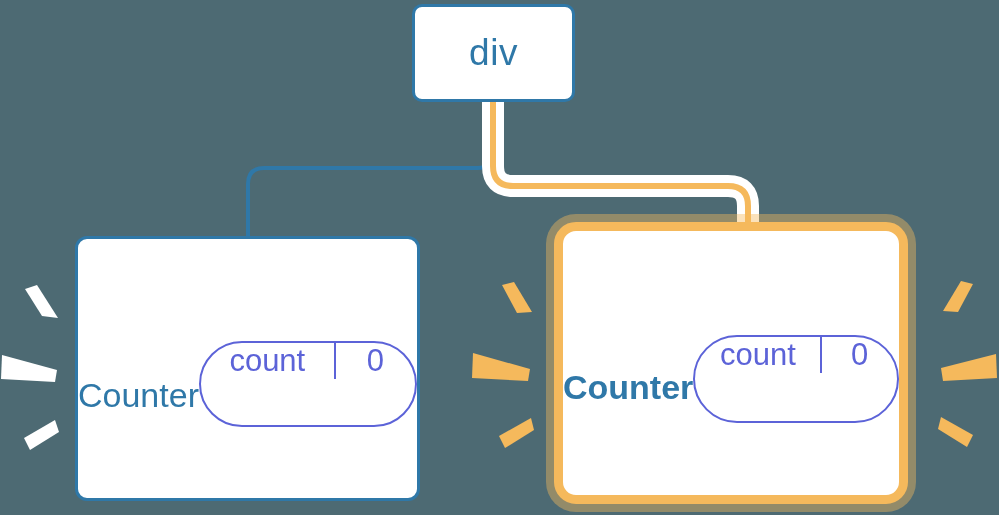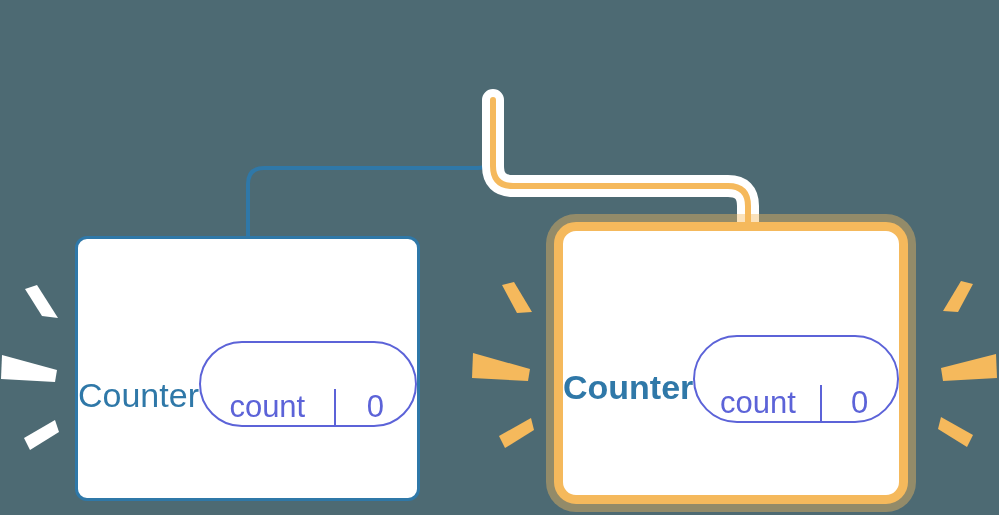--- a/index.html
+++ b/index.html
@@ -95,21 +95,21 @@
   }
   .card-right .card-title {
     font-size: 34px;
     font-weight: 700;
     margin-top: 48px;
   }
 
   
   .pill {
     display: flex;
-    align-items: flex-end;
+    align-items: flex-start;
     border: 2px solid #5c63d8;
     border-radius: 999px;
     overflow: hidden;
     background: #fff;
   }
   .card-left .pill {
     margin-top: 31px;
     width: 265px;
     height: 82px;
   }
@@ -158,20 +158,23 @@
       <polygon fill="#f5b95c" points="473,353 530,369 528,381 472,378"></polygon>
       <polygon fill="#f5b95c" points="531,418 534,430 505,448 499,436"></polygon>
     </g>
     <g>
       <polygon fill="#f5b95c" points="973,284 961,281 943,311 958,312"></polygon>
       <polygon fill="#f5b95c" points="996,354 941,368 943,381 997,378"></polygon>
       <polygon fill="#f5b95c" points="941,417 938,429 967,447 973,435"></polygon>
     </g>
   </svg>
 
+  <div class="node-div">
+    <span class="node-div-label">div</span>
+  </div>
 
   <div class="card card-left">
     <div class="card-title">Counter</div>
     <div class="pill">
       <div class="pill-key">count</div>
       <div class="pill-val">0</div>
     </div>
   </div>
 
   <div class="card card-right">

